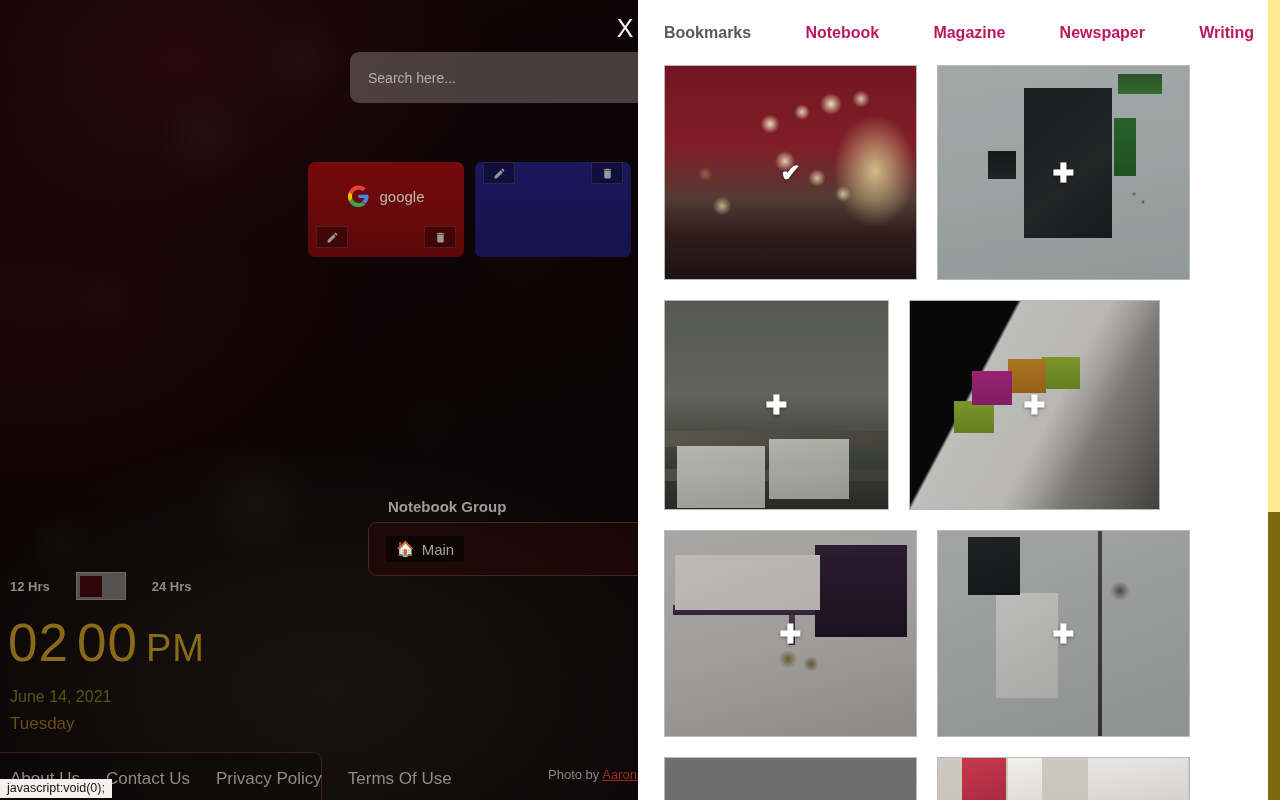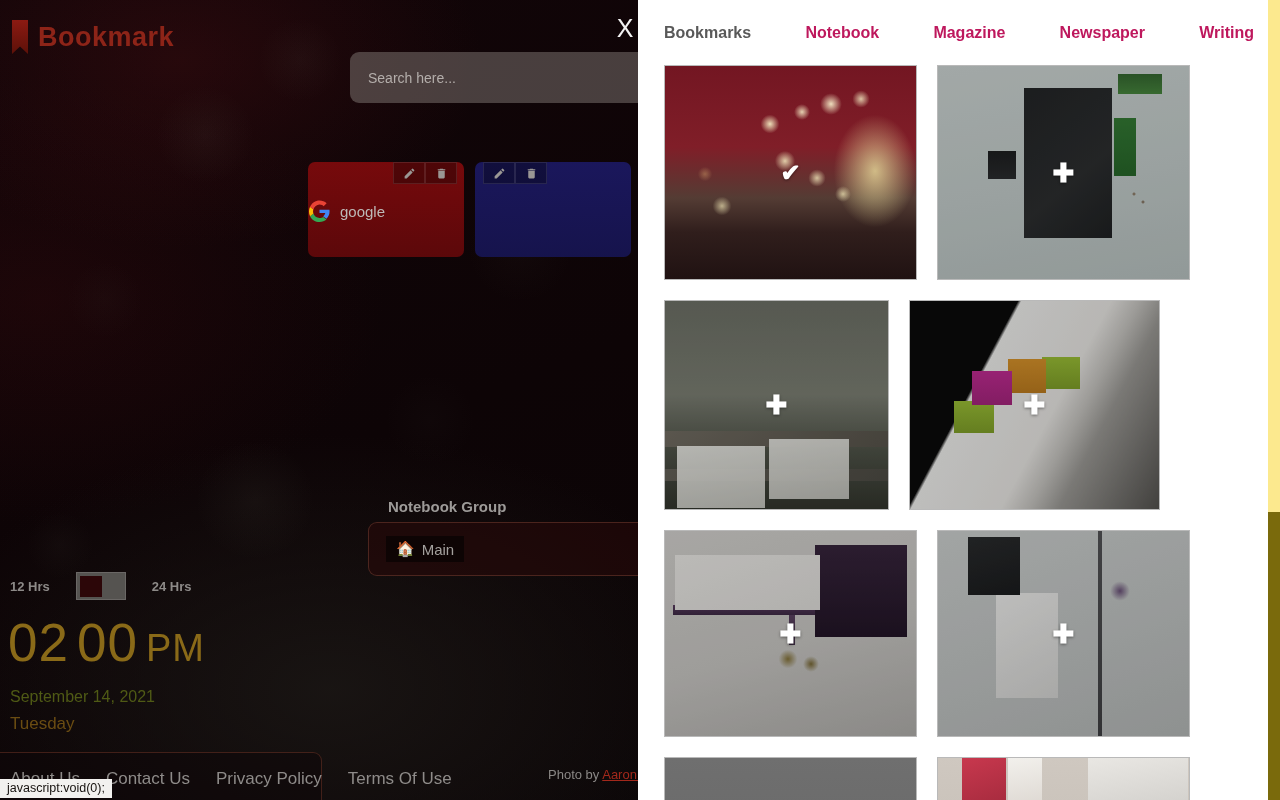--- a/index.html
+++ b/index.html
@@ -67,21 +67,21 @@
 
   
   #bookmark-cards {
     position: absolute; left: 308px; top: 162px;
     display: flex; gap: 11px;
   }
   .bm-card {
     width: 156px; height: 95px;
     border-radius: 7px;
     position: relative;
-    display: flex; flex-direction: row;
+    display: flex; flex-direction: column;
     overflow: hidden;
   }
   .bm-card.google   { background: linear-gradient(180deg, rgba(124,10,12,0.95), rgba(96,8,10,0.95)); }
   .bm-card.facebook { background: linear-gradient(180deg, rgba(27,24,96,0.95), rgba(22,20,80,0.95)); }
   .bm-card .bm-top {
     flex: 1; display: flex; align-items: center; justify-content: center; gap: 9px;
     padding-top: 4px;
   }
   .bm-card .bm-label {
     color: #bdb9b7; font-size: 15px; white-space: nowrap;
@@ -310,24 +310,20 @@
   }
   #page-scrollbar .thumb-bar {
     width: 12px; background: #fce98e;
   }
 </style>
 </head>
 <body>
 
 <div id="app-background">
 
-  <div id="brand">
-    <span class="bookmark-icon"></span>
-    <span class="brand-text">Bookmark</span>
-  </div>
 
   <div id="close-x">X</div>
 
   <input id="search-input" type="text" placeholder="Search here..." style="">
 
   <div id="bookmark-cards">
 
     <div class="bm-card google">
       <div class="bm-top">
         <svg class="g-logo" viewBox="0 0 48 48">
@@ -382,21 +378,21 @@
       <span class="knob"></span>
     </span>
     <span class="hr-label">24 Hrs</span>
   </div>
 
   <div id="clock-time">
     <span>02</span>
     <span>00</span>
     <span class="ampm">PM</span>
   </div>
-  <div id="clock-date">September 14, 2021</div>
+  <div id="clock-date">June 14, 2021</div>
   <div id="clock-day">Tuesday</div>
 
   <div id="footer-panel"></div>
   <div id="footer-links">
     <a href="#">About Us</a>
     <a href="#">Contact Us</a>
     <a href="#">Privacy Policy</a>
     <a href="#">Terms Of Use</a>
   </div>
 

